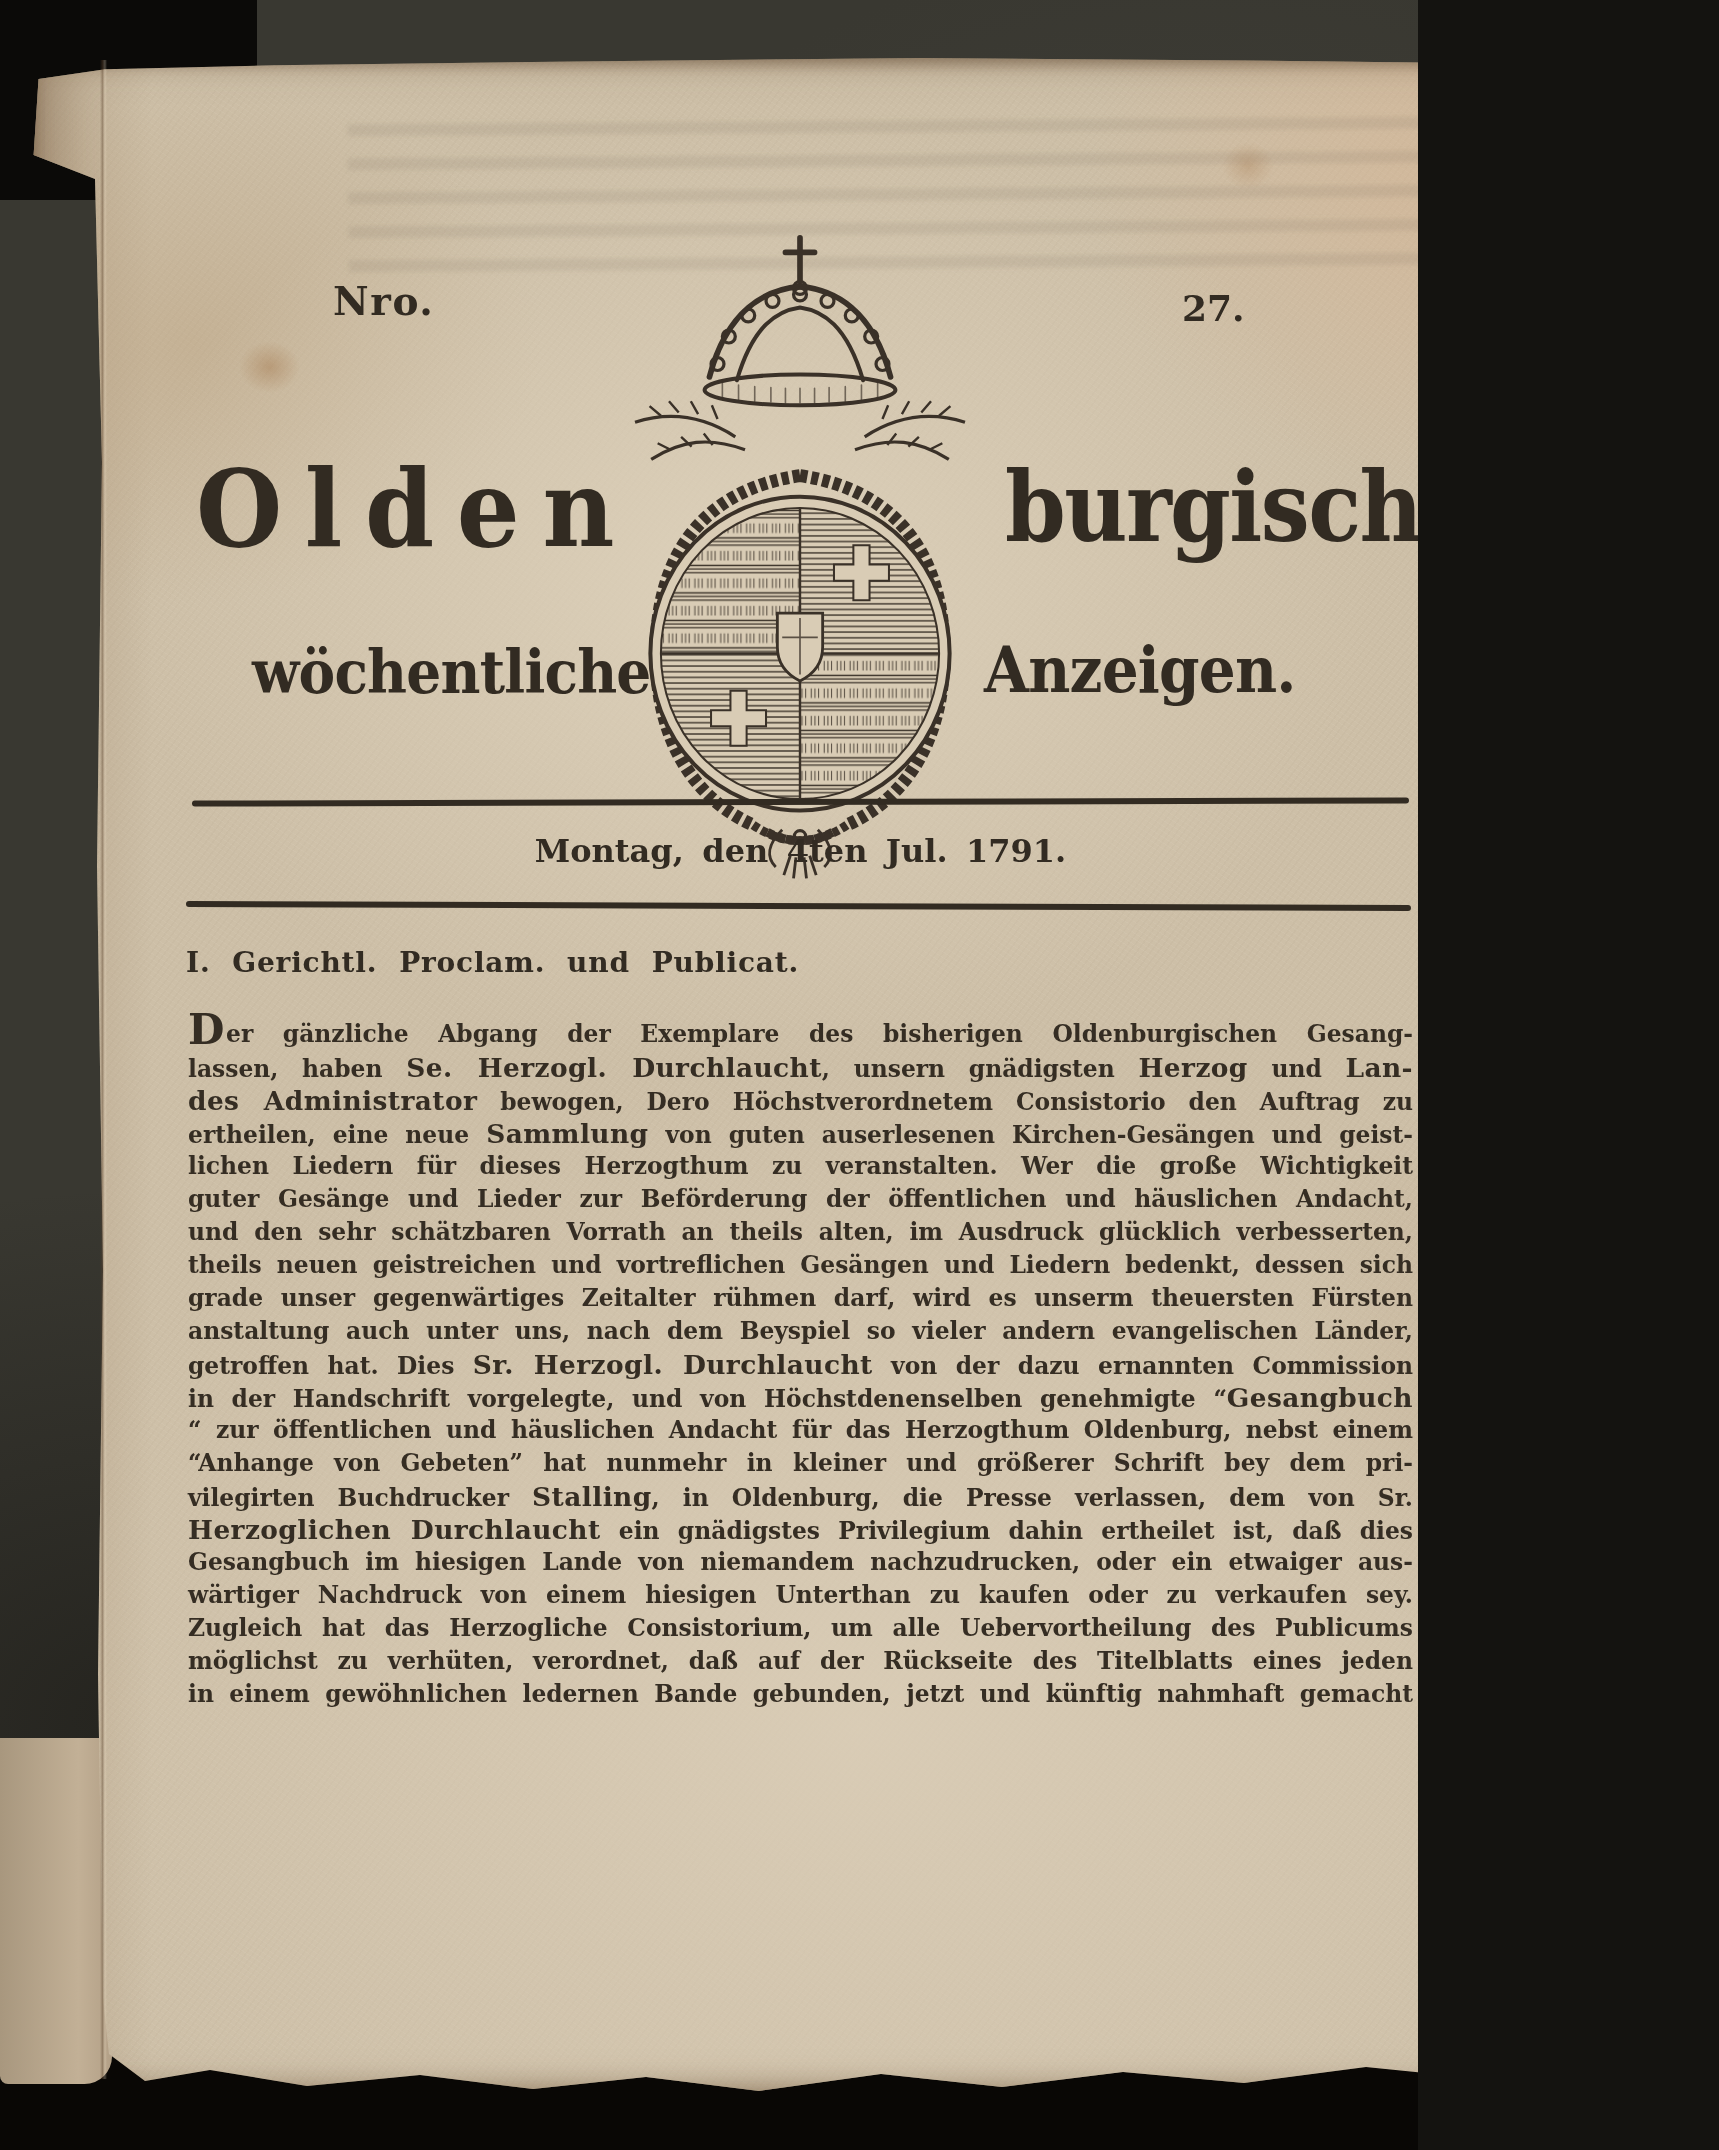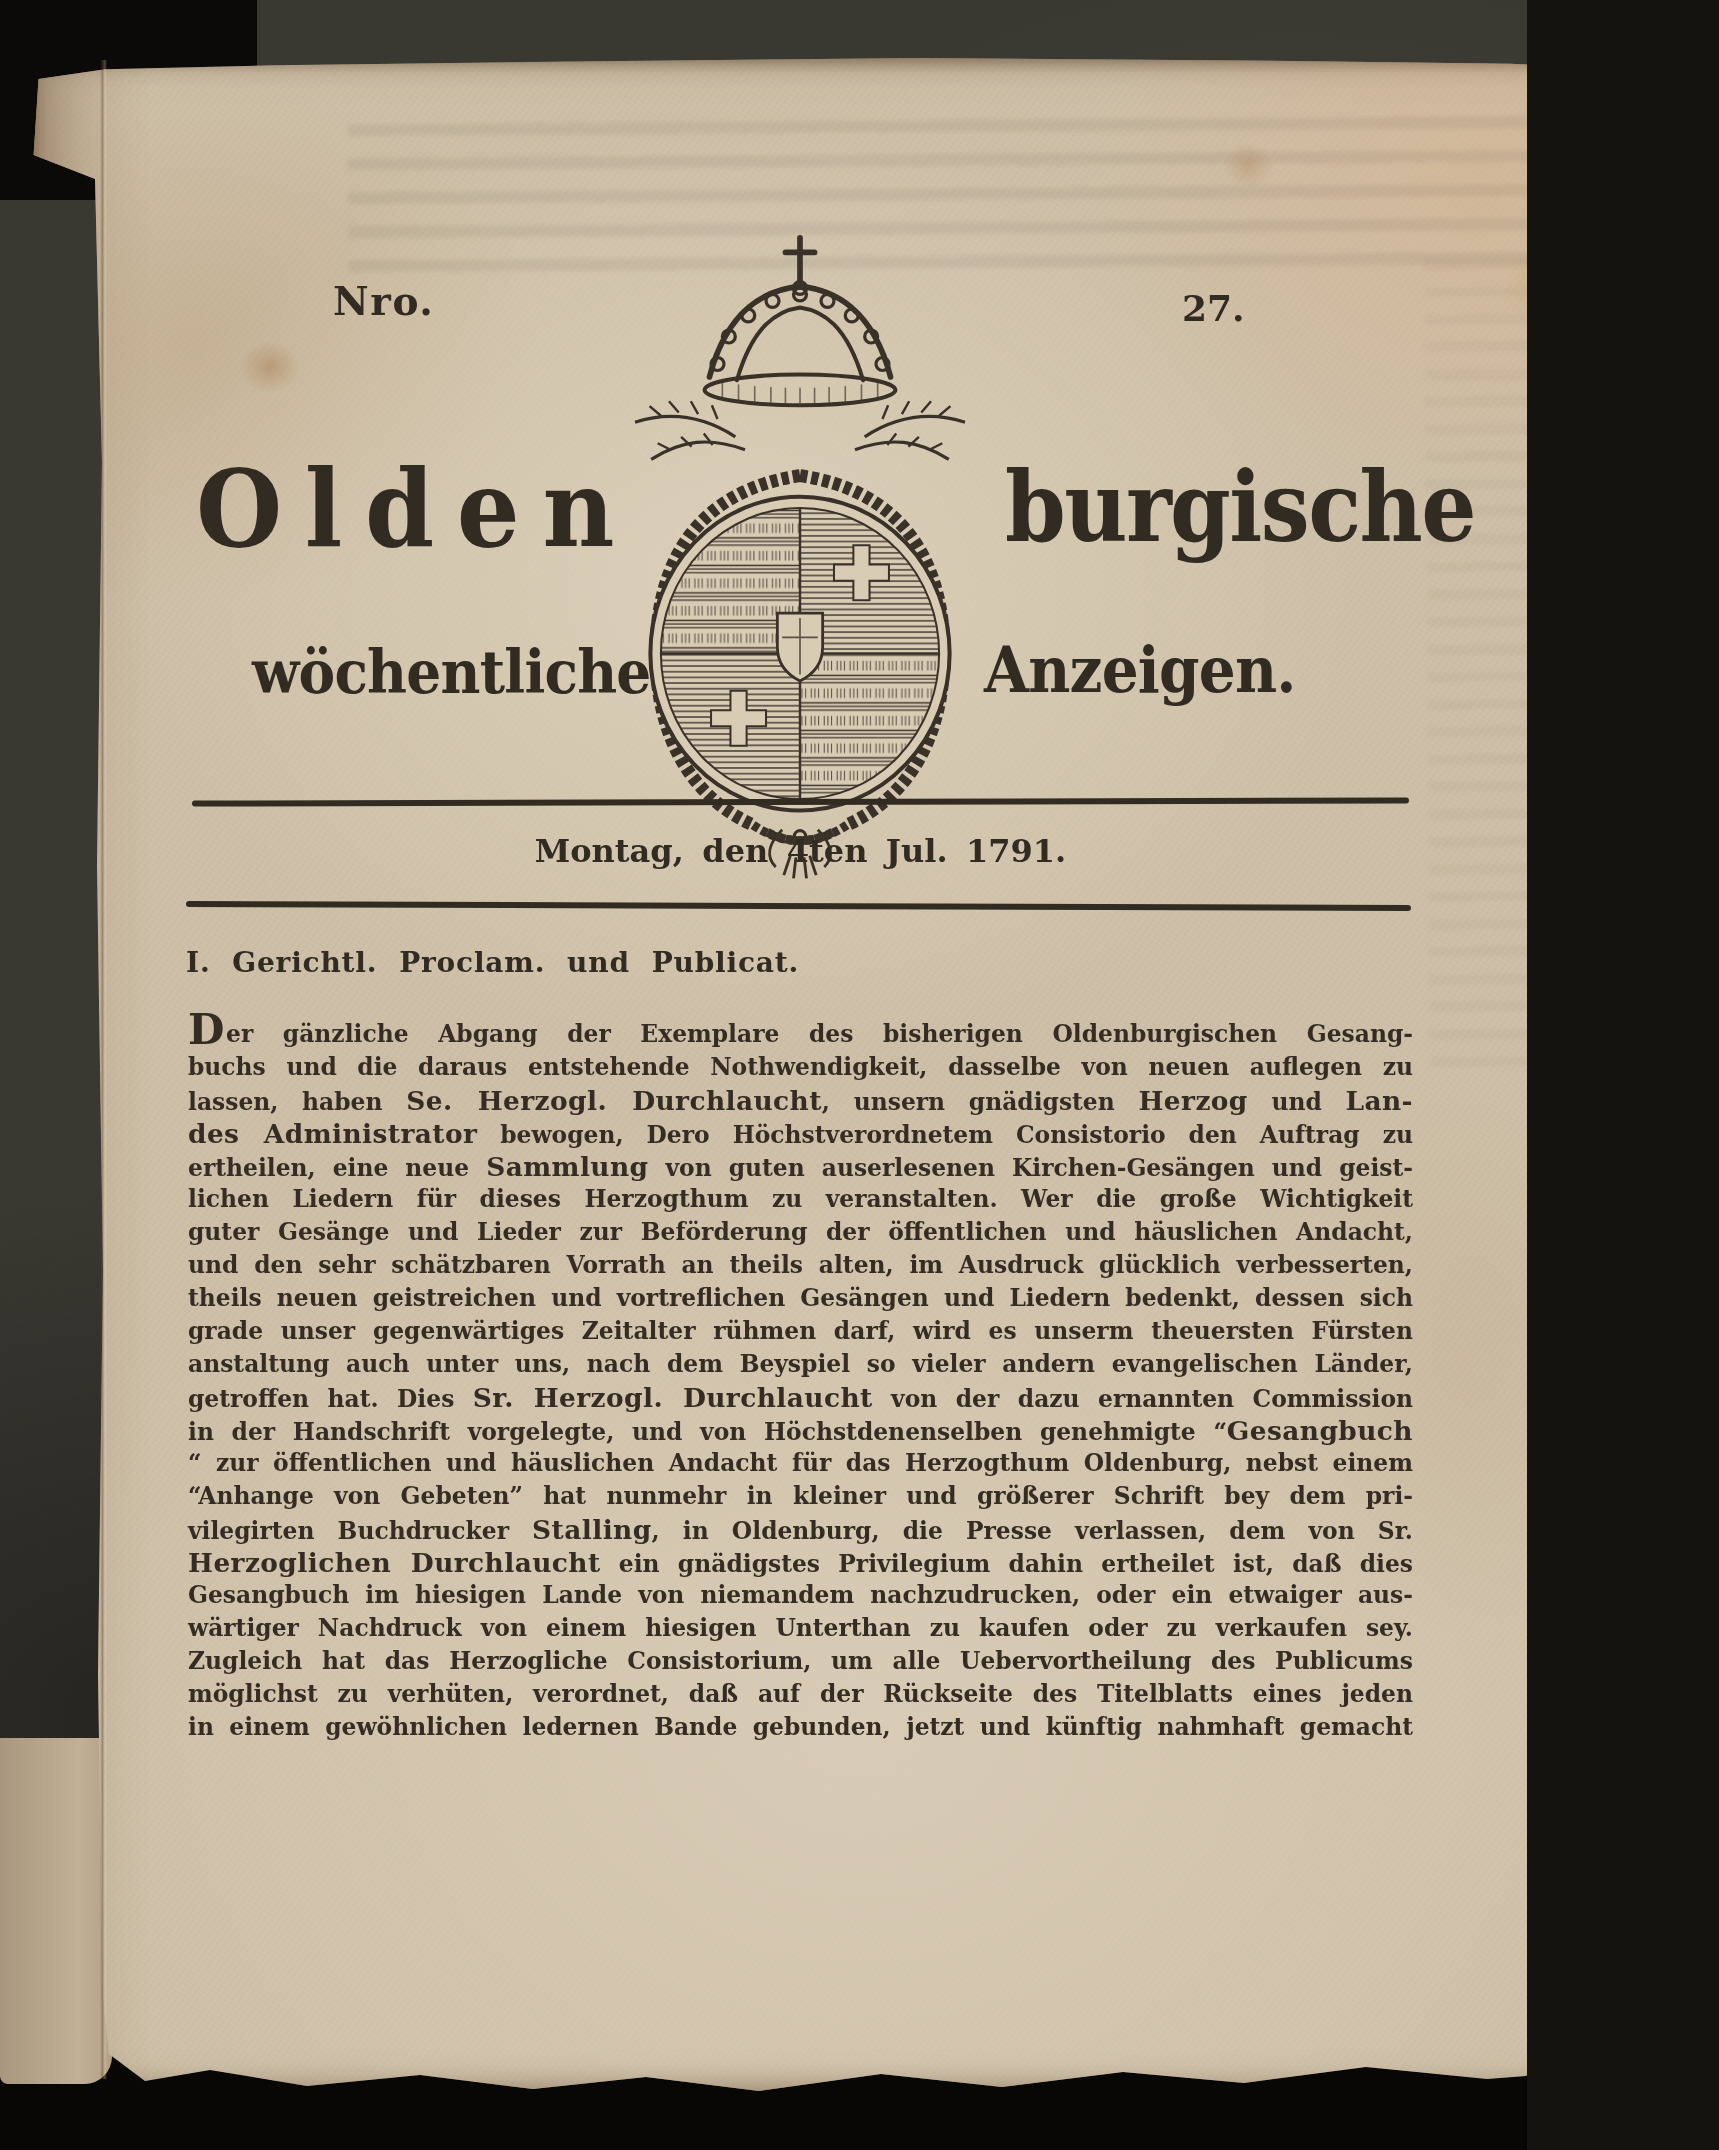--- a/index.html
+++ b/index.html
@@ -1,16 +1,16 @@
 <!DOCTYPE html>
 <html style="font-size:13px"><head>
 <meta charset="utf-8">
 <style>
   html,body{margin:0;padding:0;background:#141310;}
-  .stage{position:relative;width:1527px;height:2151px;overflow:hidden;
+  .stage{position:relative;width:1418px;height:2151px;overflow:hidden;
     font-family:"DejaVu Serif","Liberation Serif",serif;
     background:
       radial-gradient(1132px 808px at 85% 20%, #403f39 0%, rgba(64,63,57,0) 60%),
       radial-gradient(1293px 970px at 10% 80%, #25241f 0%, rgba(37,36,31,0) 55%),
       #393831;}
   .bg-black-corner{position:absolute;left:0;top:0;width:257px;height:200px;background:#0b0a08;}
   .bg-bottom-shadow{position:absolute;left:0;top:2051px;width:1661px;height:99px;background:#090705;}
   .fore-edge{position:absolute;left:1583px;top:71px;width:61px;height:2025px;
     border-radius:4.8px 24px 21px 4.8px;
     background:repeating-linear-gradient(90deg,#9a7450 0 3.2px,#6b4729 3.2px 4.8px,#b08a62 4.8px 8px,#7c5536 8px 10.5px,#8d6844 10.5px 13.7px);
@@ -161,21 +161,20 @@
     <span class="sub-right">Anzeigen.</span>
 
     <div class="rule rule-1"></div>
     <div class="dateline">Montag, den 4ten Jul. 1791.</div>
     <div class="rule rule-2"></div>
 
     <div class="heading">I. Gerichtl. Proclam. und Publicat.</div>
 
     <div class="article">
         <div class="body-line"><span class="initial">D</span><span>er gänzliche Abgang der Exemplare des bisherigen Oldenburgischen Gesang-</span></div>
-        <div class="body-line"><span>buchs und die daraus entstehende Nothwendigkeit, dasselbe von neuen auflegen zu</span></div>
         <div class="body-line"><span>lassen, haben </span><span class="em">Se. Herzogl. Durchlaucht</span><span>, unsern gnädigsten </span><span class="em">Herzog</span><span> und </span><span class="em">Lan-</span></div>
         <div class="body-line"><span class="em">des Administrator</span><span> bewogen, Dero Höchstverordnetem Consistorio den Auftrag zu</span></div>
         <div class="body-line"><span>ertheilen, eine neue </span><span class="em">Sammlung</span><span> von guten auserlesenen Kirchen-Gesängen und geist-</span></div>
         <div class="body-line"><span>lichen Liedern für dieses Herzogthum zu veranstalten.  Wer die große Wichtigkeit</span></div>
         <div class="body-line"><span>guter Gesänge und Lieder zur Beförderung der öffentlichen und häuslichen Andacht,</span></div>
         <div class="body-line"><span>und den sehr schätzbaren Vorrath an theils alten, im Ausdruck glücklich verbesserten,</span></div>
         <div class="body-line"><span>theils neuen geistreichen und vortreflichen Gesängen und Liedern bedenkt, dessen sich</span></div>
         <div class="body-line"><span>grade unser gegenwärtiges Zeitalter rühmen darf, wird es unserm theuersten Fürsten</span></div>
         <div class="body-line"><span>anstaltung auch unter uns, nach dem Beyspiel so vieler andern evangelischen Länder,</span></div>
         <div class="body-line"><span>getroffen hat.   Dies </span><span class="em">Sr. Herzogl. Durchlaucht</span><span> von der dazu ernannten Commission</span></div>

